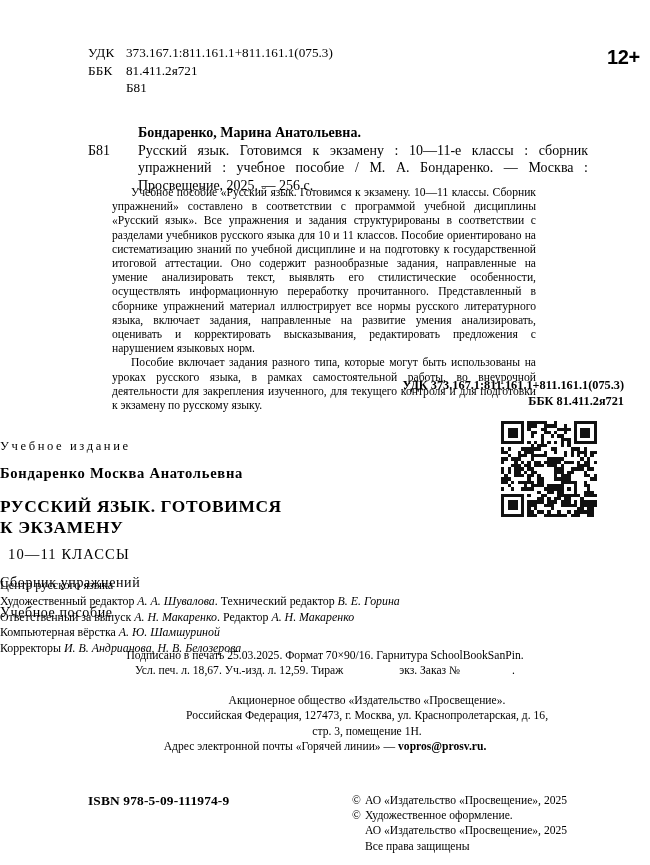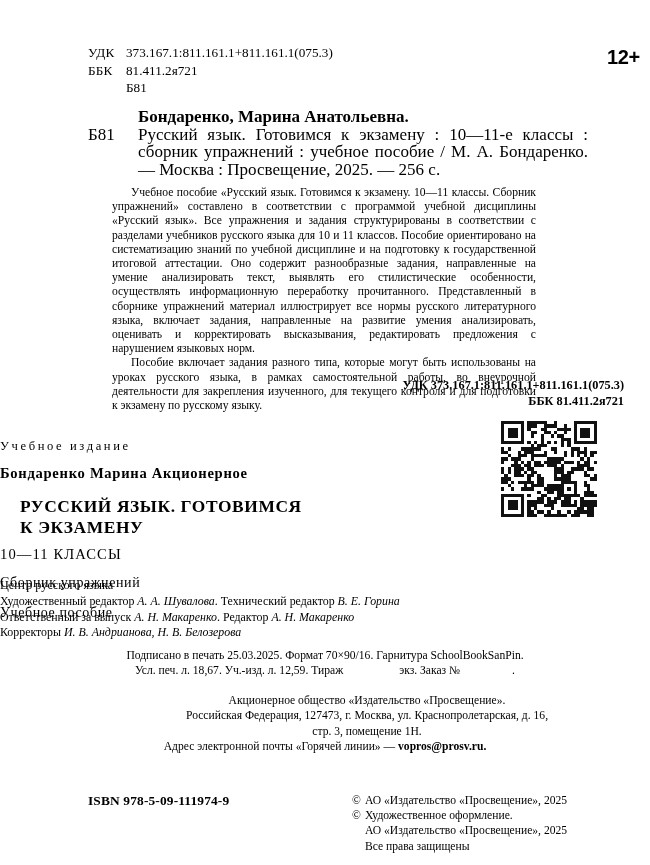--- a/index.html
+++ b/index.html
@@ -52,23 +52,23 @@
     font-family: "Liberation Sans", "DejaVu Sans", sans-serif;
     font-weight: bold;
     font-size: 20px;
     letter-spacing: -0.3px;
   }
 
   
   .bib {
     position: absolute;
     left: 88px;
-    top: 108px;
+    top: 124px;
     width: 500px;
-    font-size: 17px;
+    font-size: 14px;
     line-height: 17.2px;
   }
   .bib-author {
     margin-left: 50px;
     font-weight: bold;
   }
   .bib-body {
     position: relative;
     margin-top: 1px;
   }
@@ -135,26 +135,26 @@
     font-size: 14.6px;
     font-weight: bold;
     letter-spacing: 0.7px;
   }
   .imp-title {
     margin-top: 14px;
     font-size: 17.4px;
     font-weight: bold;
     line-height: 21px;
     letter-spacing: 0.6px;
-    padding-left: 20px;
   }
   .imp-grades {
     margin-top: 8px;
     font-size: 14.6px;
     letter-spacing: 1.1px;
+    padding-left: 8px;
   }
   .imp-sub1 {
     margin-top: 12px;
     font-size: 14px;
     letter-spacing: 0.6px;
   }
   .imp-sub2 {
     margin-top: 14px;
     font-size: 14px;
     letter-spacing: 0.6px;
@@ -278,21 +278,21 @@
     <p>Пособие включает задания разного типа, которые могут быть использованы на уроках русского языка, в рамках самостоятельной работы, во внеурочной деятельности для закрепления изученного, для текущего контроля и для подготовки к экзамену по русскому языку.</p>
   </div>
 
   <div class="cip2">
     <div>УДК 373.167.1:811.161.1+811.161.1(075.3)</div>
     <div>ББК 81.411.2я721</div>
   </div>
 
   <div class="imprint">
     <div class="imp-kind">Учебное издание</div>
-    <div class="imp-author">Бондаренко Марина Акционерное</div>
+    <div class="imp-author">Бондаренко Москва Анатольевна</div>
     <div class="imp-title">
       <div>РУССКИЙ ЯЗЫК. ГОТОВИМСЯ</div>
       <div>К ЭКЗАМЕНУ</div>
     </div>
     <div class="imp-grades">10—11 КЛАССЫ</div>
     <div class="imp-sub1">Сборник упражнений</div>
     <div class="imp-sub2">Учебное пособие</div>
   </div>
 
   <div class="qr" id="qr" style="grid-template-columns: repeat(29, 1fr); grid-template-rows: repeat(29, 1fr);">
@@ -1137,20 +1137,21 @@
       <i class="on"></i>
       <i class="on"></i>
       <i></i>
     </div>
 
   <div class="credits">
     <div class="dept">Центр русского языка</div>
     <div id="credit-lines">
         <div><span>Художественный редактор </span><span class="ital">А. А. Шувалова</span><span>. Технический редактор </span><span class="ital">В. Е. Горина</span></div>
         <div><span>Ответственный за выпуск </span><span class="ital">А. Н. Макаренко</span><span>. Редактор </span><span class="ital">А. Н. Макаренко</span></div>
+        <div><span>Компьютерная вёрстка </span><span class="ital">А. Ю. Шамшуриной</span></div>
         <div><span>Корректоры </span><span class="ital">И. В. Андрианова, Н. В. Белозерова</span></div>
       </div>
   </div>
 
   <div class="printdata">
     <div>Подписано в печать 25.03.2025. Формат 70×90/16. Гарнитура SchoolBookSanPin.</div>
     <div>
       <span>Усл. печ. л. 18,67. Уч.-изд. л. 12,59. Тираж</span><span class="gap-tirazh"></span><span>экз. Заказ №</span><span class="gap-order"></span><span>.</span>
     </div>
   </div>

